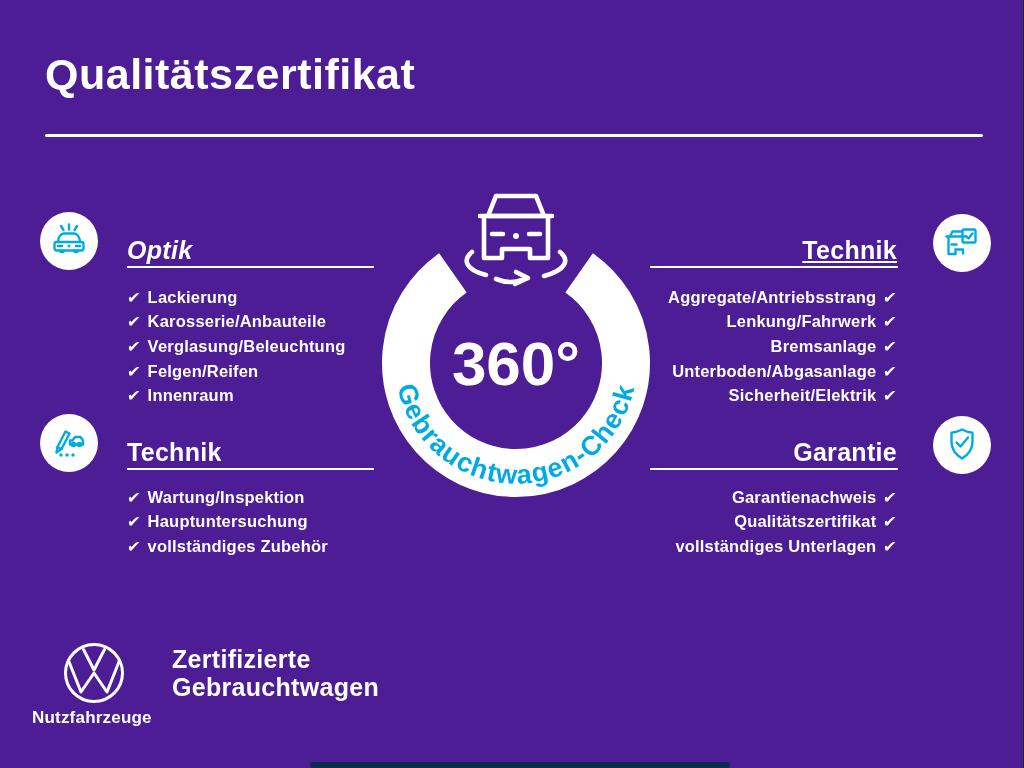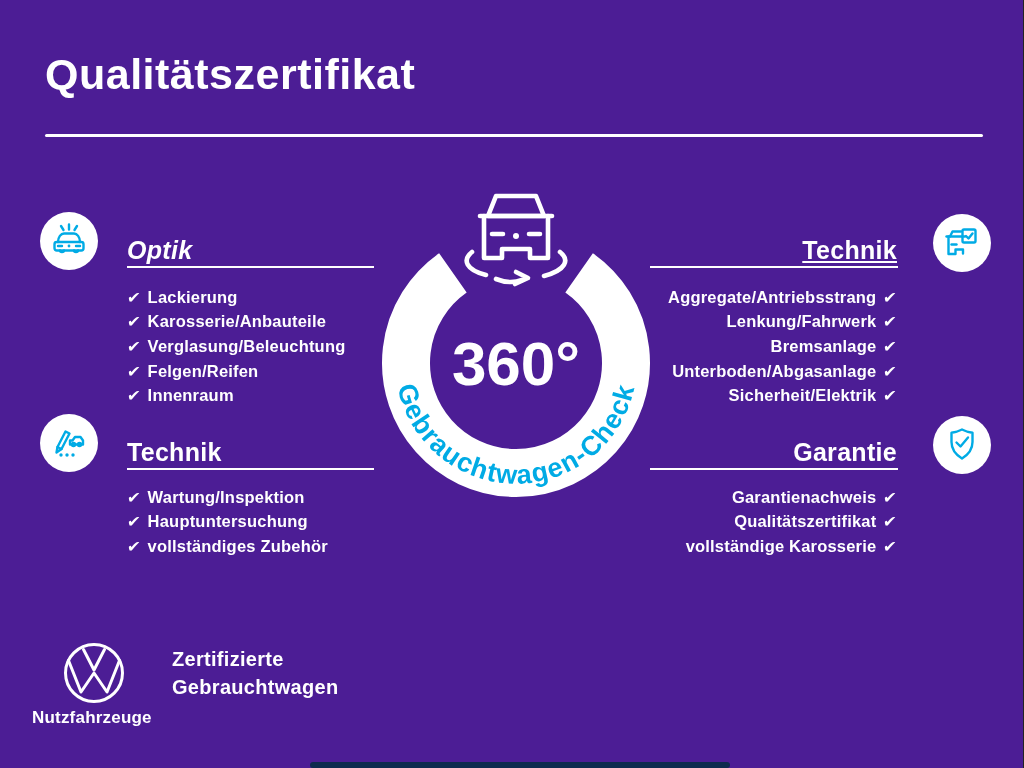--- a/index.html
+++ b/index.html
@@ -35,21 +35,21 @@
   .rosette .curved{fill:#00ABE5;font-size:27px;font-weight:bold;letter-spacing:1.1px;
                   font-family:"Liberation Sans","DejaVu Sans",sans-serif;}
   .rosette .van{stroke:#fff;stroke-width:4.6;fill:none;stroke-linecap:round;stroke-linejoin:round;}
   .rosette .van .fill{fill:#fff;stroke:none;}
 
   
   .vw-logo{position:absolute;left:62px;top:641px;width:64px;height:64px;
            stroke:#fff;fill:none;stroke-width:3;stroke-linecap:round;stroke-linejoin:round;}
   .brand-sub{position:absolute;left:32px;top:708px;width:124px;text-align:left;
              font-size:17px;letter-spacing:.2px;}
-  .tagline{position:absolute;left:172px;top:646px;font-size:20px;line-height:27.5px;letter-spacing:.3px;}
+  .tagline{position:absolute;left:172px;top:646px;font-size:25px;line-height:27.5px;letter-spacing:.3px;}
   .footer-bar{position:absolute;left:310px;top:762px;width:420px;height:6px;
               background:#0D2B4E;border-radius:3px;}
 </style>
 </head>
 <body>
 
 <div class="stage">
 
   <div class="page-title">Qualitätszertifikat</div>
   <div class="title-rule"></div>
@@ -179,21 +179,21 @@
         <span>Garantienachweis</span>
         <span class="gap"></span>
         <span class="check">✔</span>
       </div>
     <div class="row">
         <span>Qualitätszertifikat</span>
         <span class="gap"></span>
         <span class="check">✔</span>
       </div>
     <div class="row">
-        <span>vollständige Karosserie</span>
+        <span>vollständiges Unterlagen</span>
         <span class="gap"></span>
         <span class="check">✔</span>
       </div>
   </div>
 
   <svg class="rosette" viewBox="0 0 300 330">
     <path class="ring" d="M 211.1 86.9 A 110 110 0 1 1 84.9 86.9"></path>
     <path id="curve" d="M 28.2 193.8 A 121 121 0 0 0 267.8 193.8" fill="none" stroke="none"></path>
     <text class="curved" text-anchor="middle">
       <textPath href="#curve" startOffset="50%">Gebrauchtwagen-Check</textPath>

